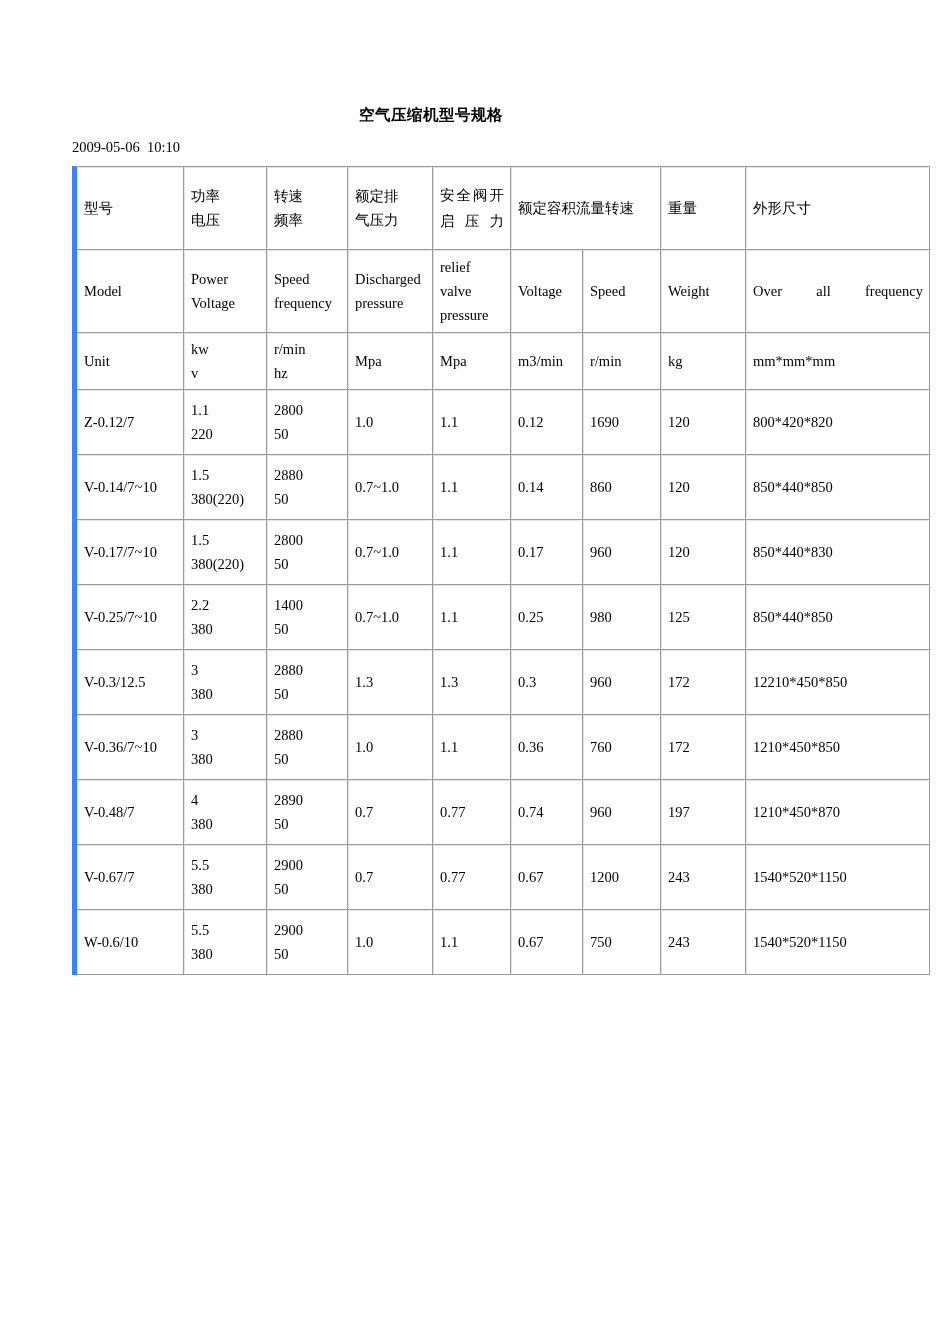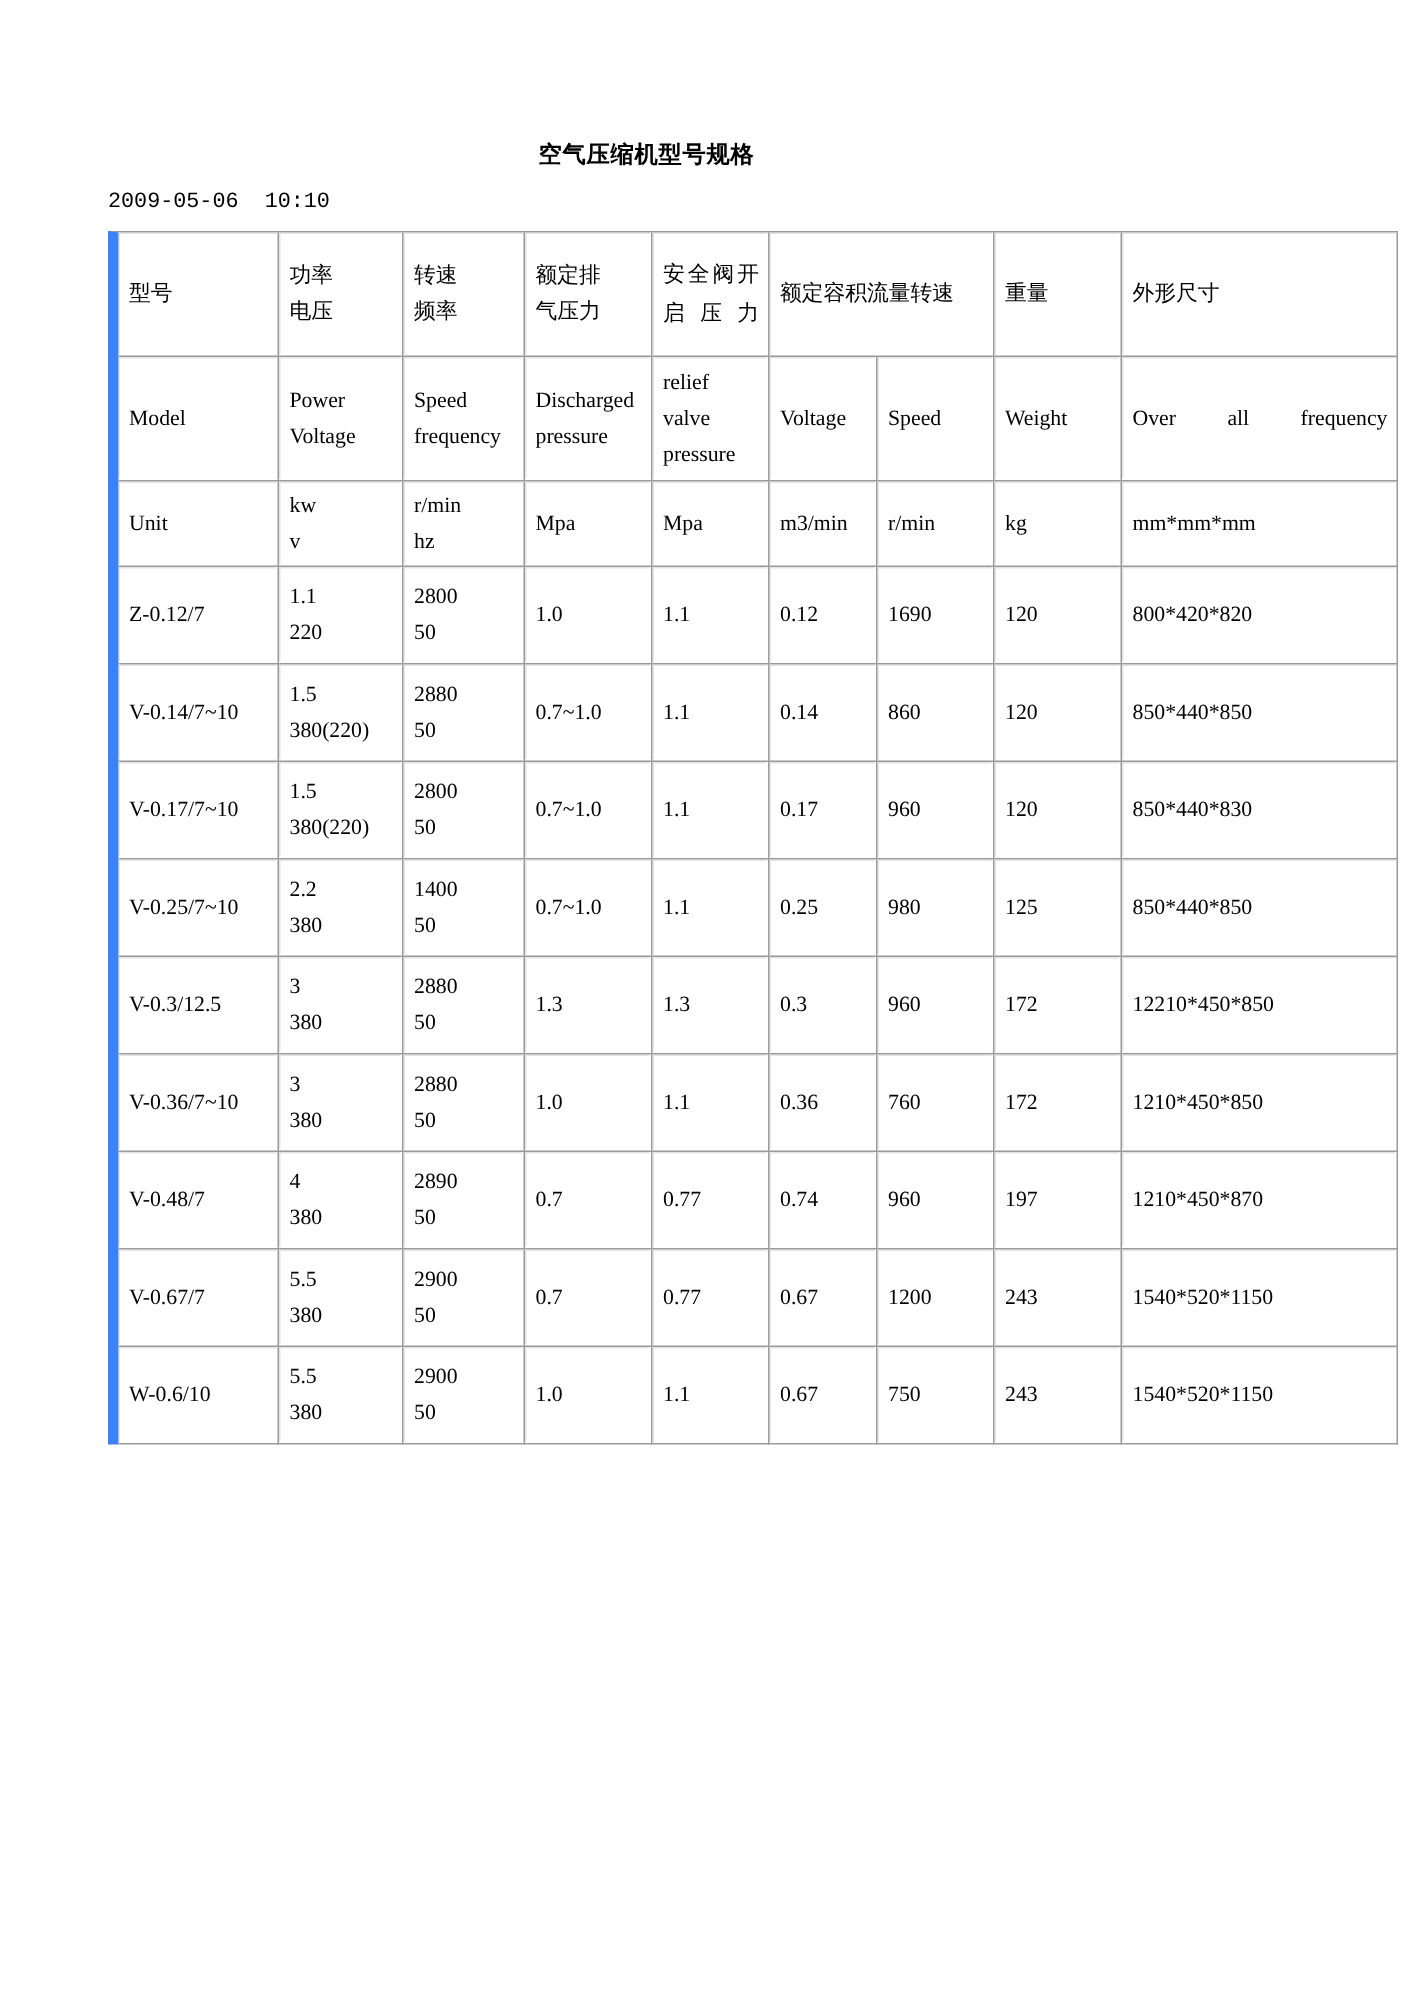--- a/index.html
+++ b/index.html
@@ -12,21 +12,21 @@
     width: 945px;
     height: 1337px;
     font-family: "Liberation Serif", "DejaVu Serif", serif;
     color: #000000;
     position: relative;
     overflow: hidden;
   }
 
   .page {
     position: absolute;
-    left: 0; top: 0;
+    left: 0; top: 12px;
     width: 945px;
     height: 1264px;
     box-sizing: border-box;
   }
 
   
   .doc-title {
     position: absolute;
     left: 0;
     top: 93px;
@@ -38,41 +38,41 @@
     letter-spacing: 0.5px;
     line-height: 20px;
     white-space: nowrap;
   }
 
   
   .doc-date {
     position: absolute;
     left: 72px;
     top: 126px;
-    font-family: Liberation Mono, monospace;
+    font-family: Liberation Serif, serif;
     font-size: 14.5px;
     line-height: 18px;
     white-space: pre;
   }
 
   
   .spec-table-wrap {
     position: absolute;
     left: 72px;
     top: 154px;
     width: 853px;
   }
 
   table.spec-table {
     border-collapse: separate;
     border-spacing: 0;
     width: 853px;
     table-layout: fixed;
     background: #ffffff;
-    border-left: 7px solid #3b82f6;
+    border-left: 5px solid #3b82f6;
     border-top: 1px solid #9a9a9a;
   }
 
   table.spec-table td {
     border-right: 1px solid #9a9a9a;
     border-bottom: 1px solid #9a9a9a;
     box-shadow: inset -1px -1px 0 #ffffff, inset 1px 1px 0 #e4e4e4;
     padding: 4px 6px 4px 7px;
     vertical-align: middle;
     font-family: "Liberation Serif", "DejaVu Serif", serif;

